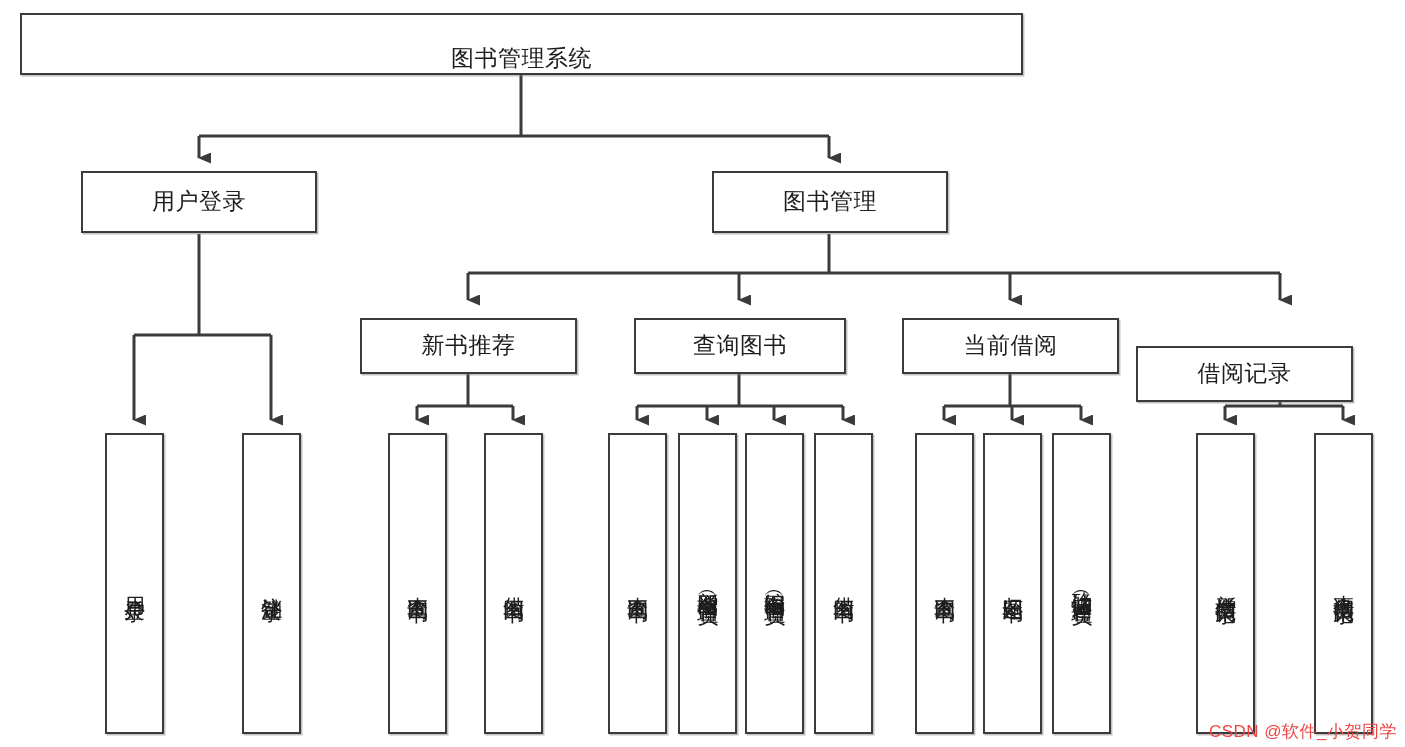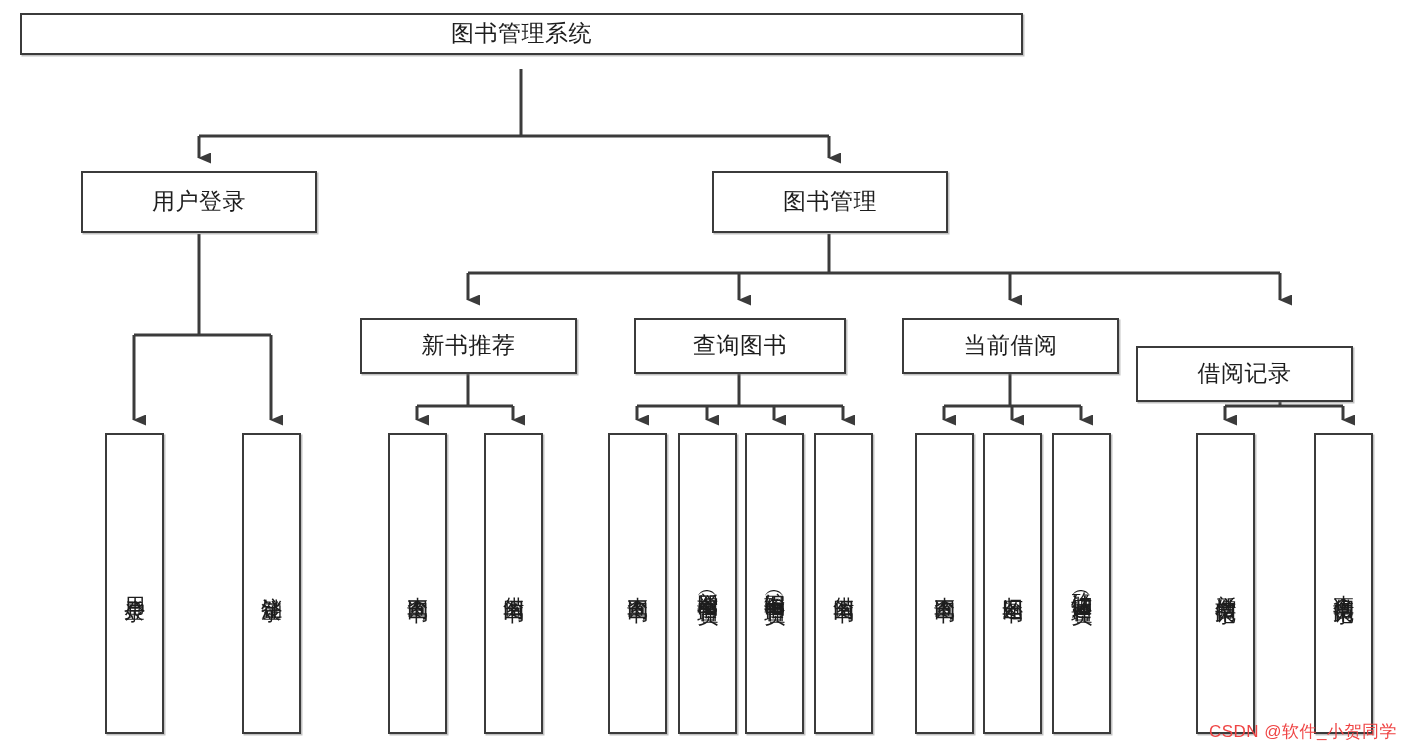--- a/index.html
+++ b/index.html
@@ -118,21 +118,21 @@
       <path d="M1012,406 L1012,420" marker-end="url(#arw)"></path>
       <path d="M1081,406 L1081,420" marker-end="url(#arw)"></path>
 
       <path d="M1280,374 L1280,406"></path>
       <path d="M1225,406 L1343,406"></path>
       <path d="M1225,406 L1225,420" marker-end="url(#arw)"></path>
       <path d="M1343,406 L1343,420" marker-end="url(#arw)"></path>
     </g>
   </svg>
 
-  <div class="node horiz" style="left:20px; top:13px; width:1003px; height:42px;">
+  <div class="node horiz" style="left:20px; top:13px; width:1003px; height:62px;align-items:flex-end;">
     <span class="node-label">图书管理系统</span>
   </div>
 
   <div class="node horiz" style="left:81px; top:171px; width:236px; height:62px;">
     <span class="node-label">用户登录</span>
   </div>
   <div class="node horiz" style="left:360px; top:318px; width:217px; height:56px;">
     <span class="node-label">新书推荐</span>
   </div>
 

